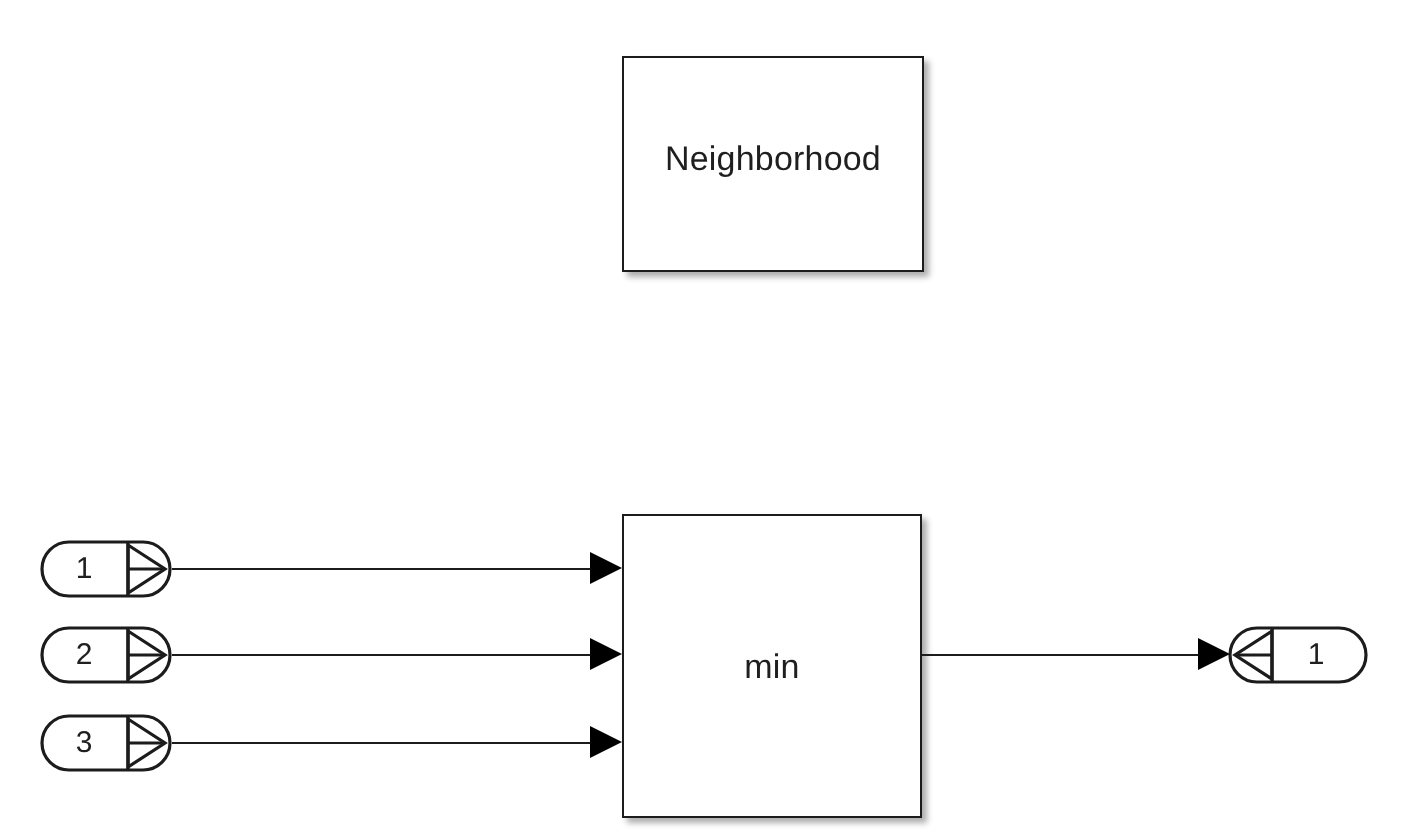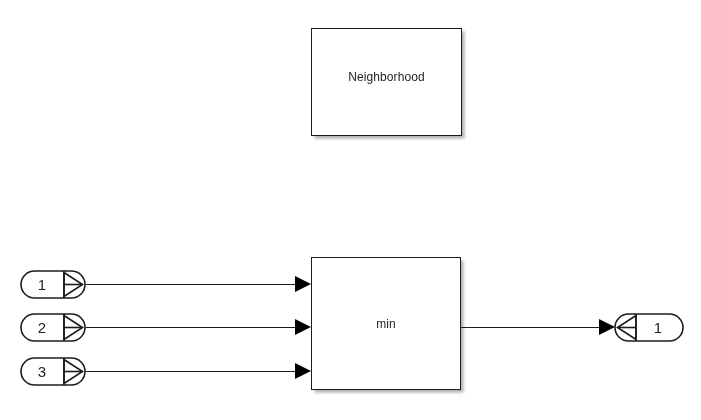--- a/index.html
+++ b/index.html
@@ -23,21 +23,21 @@
     position: absolute;
     box-sizing: border-box;
     background: #ffffff;
     border: 1.4px solid #1c1c1c;
     display: flex;
     align-items: center;
     justify-content: center;
     box-shadow: 2.5px 2.5px 3px rgba(0,0,0,0.32);
   }
   .block-label {
-    font-size: 12px;
+    font-size: 17px;
     line-height: 1;
     color: #1f1f1f;
     white-space: nowrap;
     letter-spacing: 0.1px;
   }
   
   .block.top-text {
     align-items: flex-start;
     padding-top: 42px;
   }
@@ -89,21 +89,21 @@
 </style>
 </head>
 <body>
 
 <div id="canvas">
 
   <div class="block top-text" id="blk-neighborhood" style="left: 311px; top: 28px; width: 151px; height: 108px;">
     <span class="block-label">Neighborhood</span>
   </div>
 
-  <div class="block" id="blk-min" style="left: 311px; top: 257px; width: 150px; height: 133px;">
+  <div class="block" id="blk-min" style="left: 311px; top: 257px; width: 150px; height: 152px;">
     <span class="block-label">min</span>
   </div>
 
   <div class="port inport" id="inport-0" style="left: 20px; top: 270px;">
     <svg width="66" height="29" viewBox="0 0 66 29" aria-hidden="true">
       <path d="M14.5,1 H51.5 A13.5,13.5 0 0 1 51.5,28 H14.5 A13.5,13.5 0 0 1 14.5,1 Z" fill="#ffffff" stroke="#1c1c1c" stroke-width="1.6"></path>
       <line x1="44" y1="1" x2="44" y2="28" stroke="#1c1c1c" stroke-width="1.6"></line>
       <path d="M44,2.5 L62.5,14.5 L44,26.5 Z" fill="none" stroke="#1c1c1c" stroke-width="1.6"></path>
       <line x1="44" y1="14.5" x2="62.5" y2="14.5" stroke="#1c1c1c" stroke-width="1.6"></line>
     </svg>

